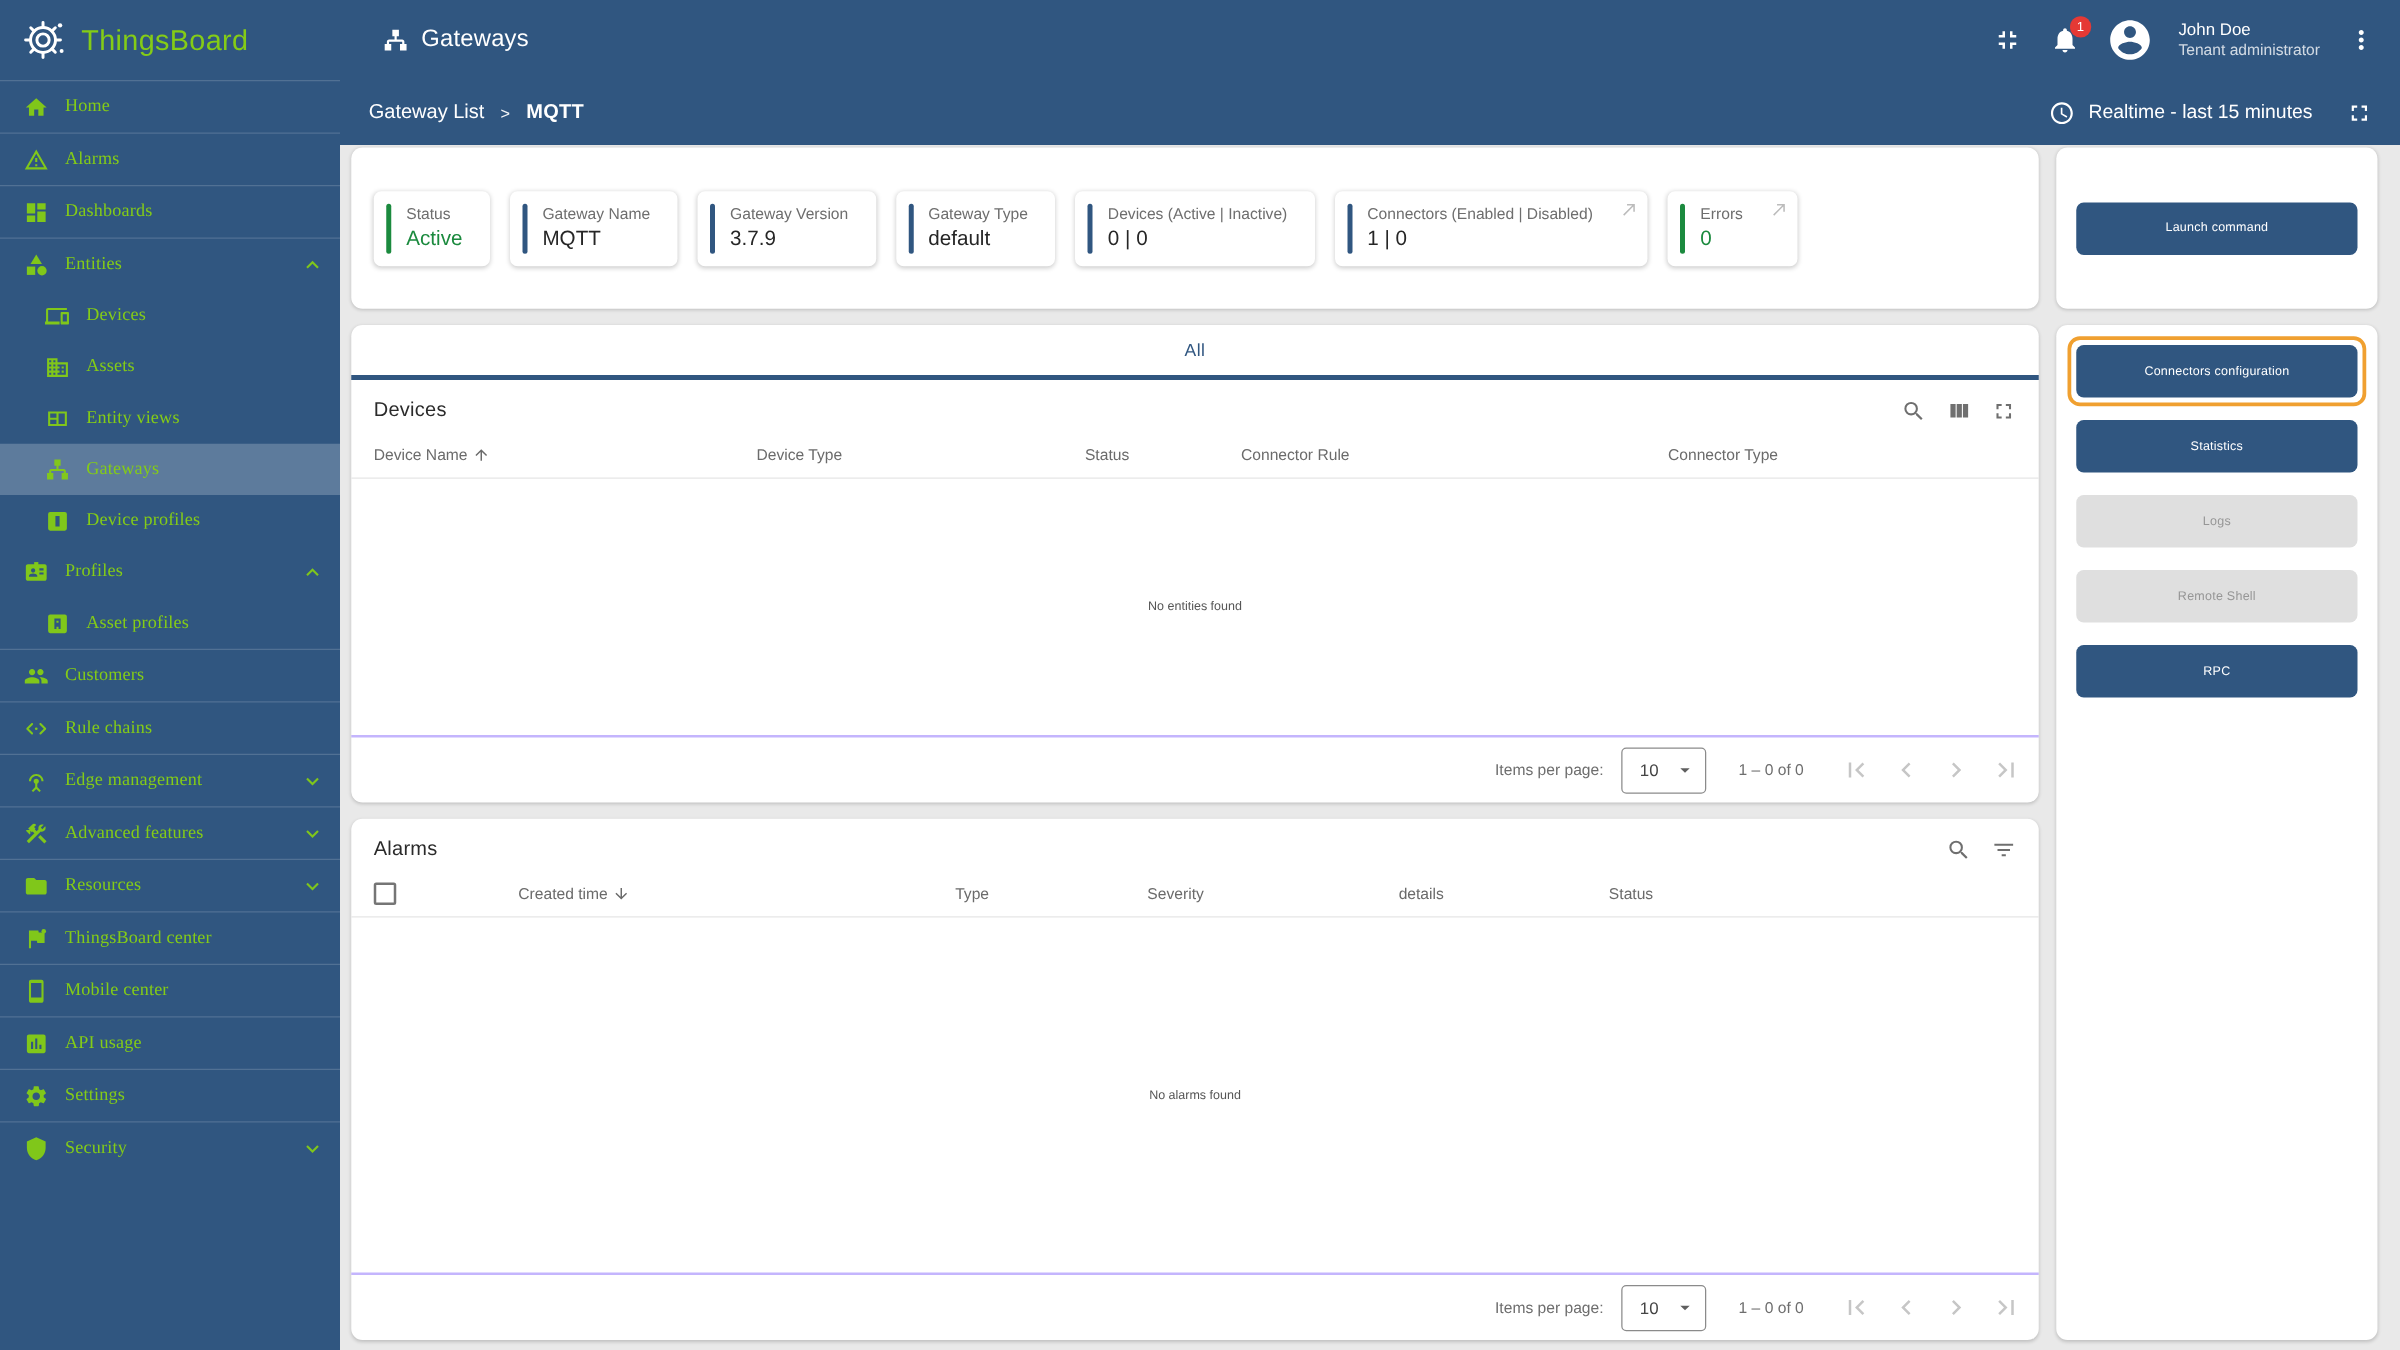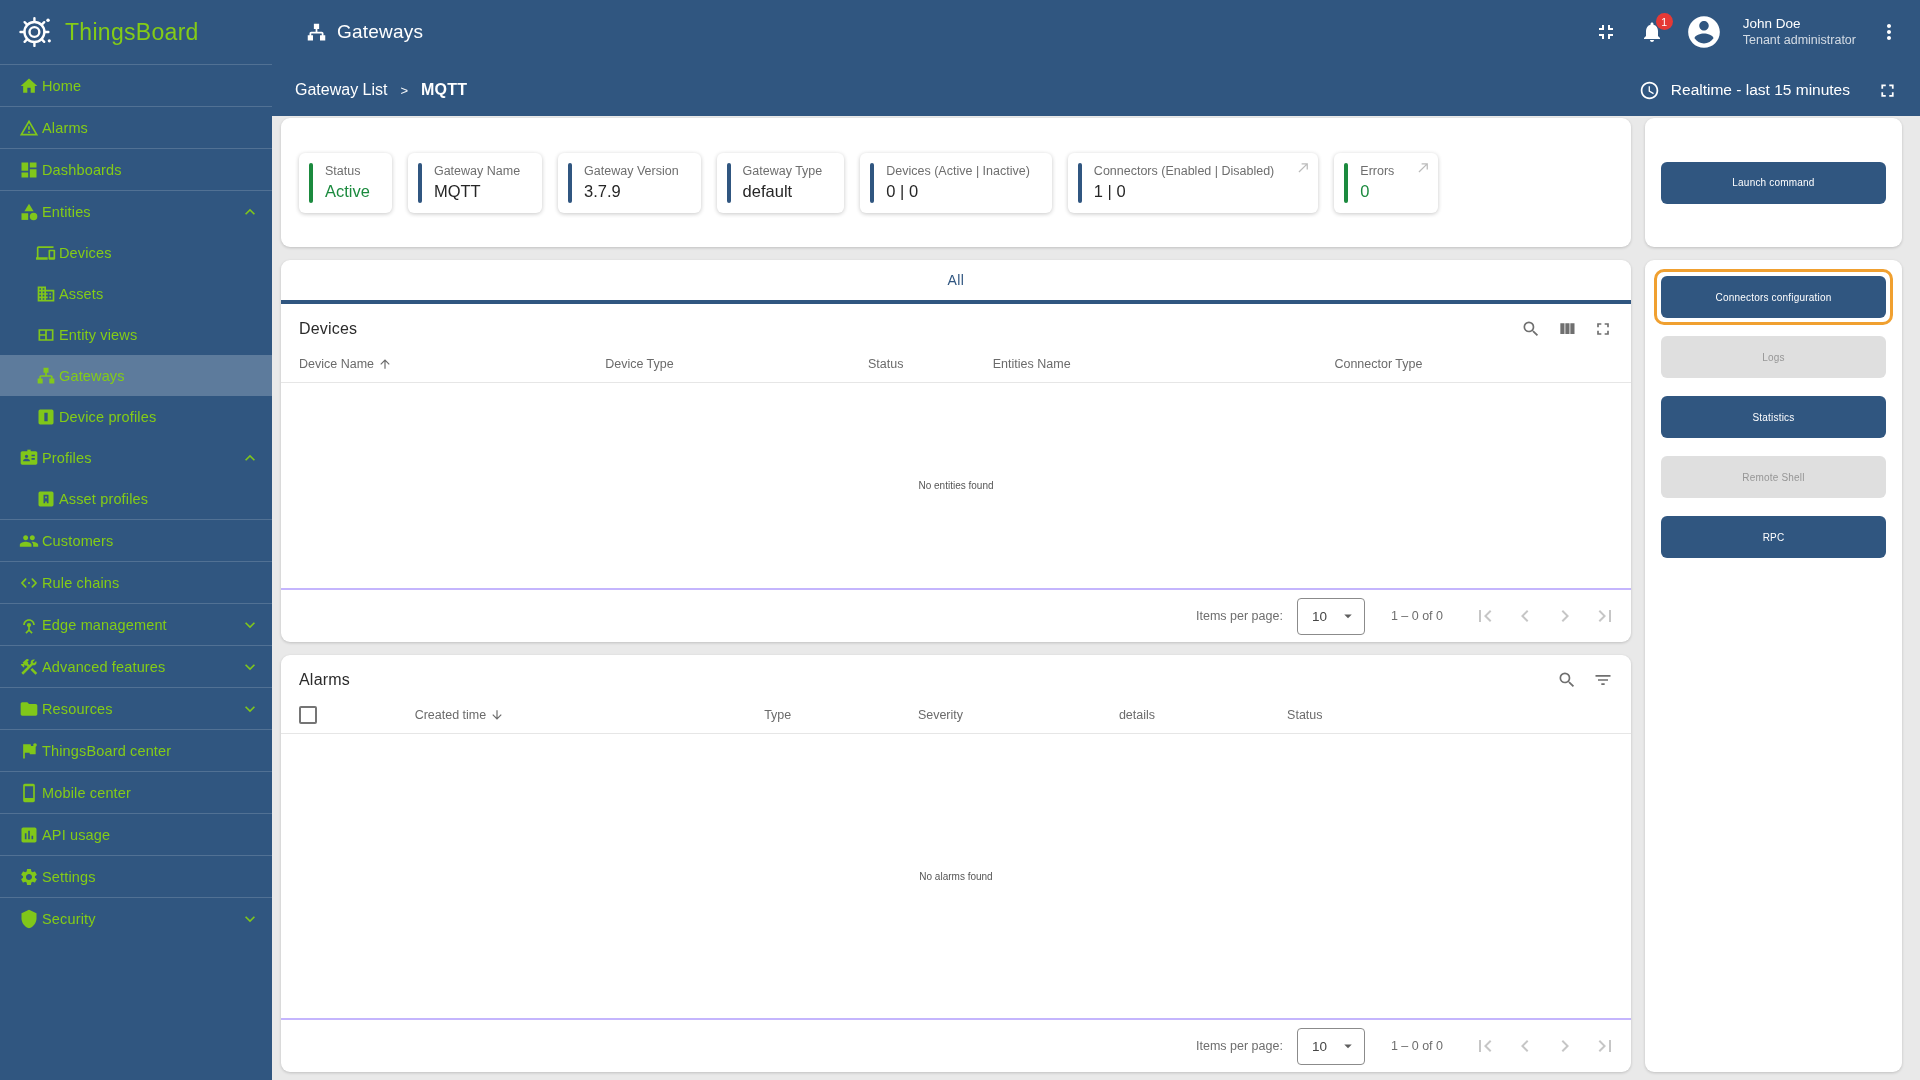--- a/index.html
+++ b/index.html
@@ -7,21 +7,21 @@
   .app { display:flex; width:100%; height:100%; }
 
   
   .sidebar { width:272px; flex:none; background:#305680; color:#84cc16; display:flex; flex-direction:column; }
   .logo-row { height:64px; display:flex; align-items:center; gap:9px; padding:0 14px 0 16px; }
   .logo-glyph { width:40px; height:40px; color:#fff; display:flex; align-items:center; justify-content:center; }
   .logo-glyph svg { width:38px; height:38px; }
   .brand-name { font-size:23px; letter-spacing:.3px; font-weight:400; }
   .nav { flex:1; overflow:hidden; font-size:14.5px; }
   .nav-div { height:1px; background:rgba(255,255,255,0.16); }
-  .nav-item { height:41px; display:flex; align-items:center; gap:3px; padding:0 12px 0 19px; cursor:pointer; }
+  .nav-item { height:41px; display:flex; align-items:center; gap:13px; padding:0 12px 0 19px; cursor:pointer;font-family:Liberation Serif, serif; }
   .nav-item.sub { padding-left:36px; }
   .nav-item.selected { background:rgba(255,255,255,0.22); }
   .nav-icon { width:20px; height:20px; flex:none; display:flex; align-items:center; justify-content:center; opacity:.96; }
   .nav-icon svg { width:20px; height:20px; fill:currentColor; }
   .nav-label { flex:1; white-space:nowrap; letter-spacing:.15px; }
   .nav-chev { width:20px; height:20px; flex:none; opacity:.95; }
   .nav-chev svg { width:20px; height:20px; fill:currentColor; }
 
   
   .mainwrap { flex:1; display:flex; flex-direction:column; min-width:0; }
@@ -509,21 +509,21 @@
                   </svg>
                 </span>
             </span>
             <span class="th dc2">
                 <span>Device Type</span>
               </span>
             <span class="th dc3">
                 <span>Status</span>
               </span>
             <span class="th dc4">
-                <span>Entities Name</span>
+                <span>Connector Rule</span>
               </span>
             <span class="th dc5">
                 <span>Connector Type</span>
               </span>
           </div>
 
           <div class="empty">No entities found</div>
 
           <div class="pager">
             <span>Items per page:</span>
@@ -642,24 +642,24 @@
       <div class="col-right">
         <div class="card launch-card">
           <button class="btn">Launch command</button>
         </div>
 
         <div class="card actions-card">
           <div class="hl-ring">
             <button class="btn">Connectors configuration</button>
           </div>
           <div class="action-row">
+            <button class="btn">Statistics</button>
+          </div>
+          <div class="action-row">
             <button class="btn disabled">Logs</button>
-          </div>
-          <div class="action-row">
-            <button class="btn">Statistics</button>
           </div>
           <div class="action-row">
             <button class="btn disabled">Remote Shell</button>
           </div>
           <div class="action-row">
             <button class="btn">RPC</button>
           </div>
         </div>
       </div>
 

